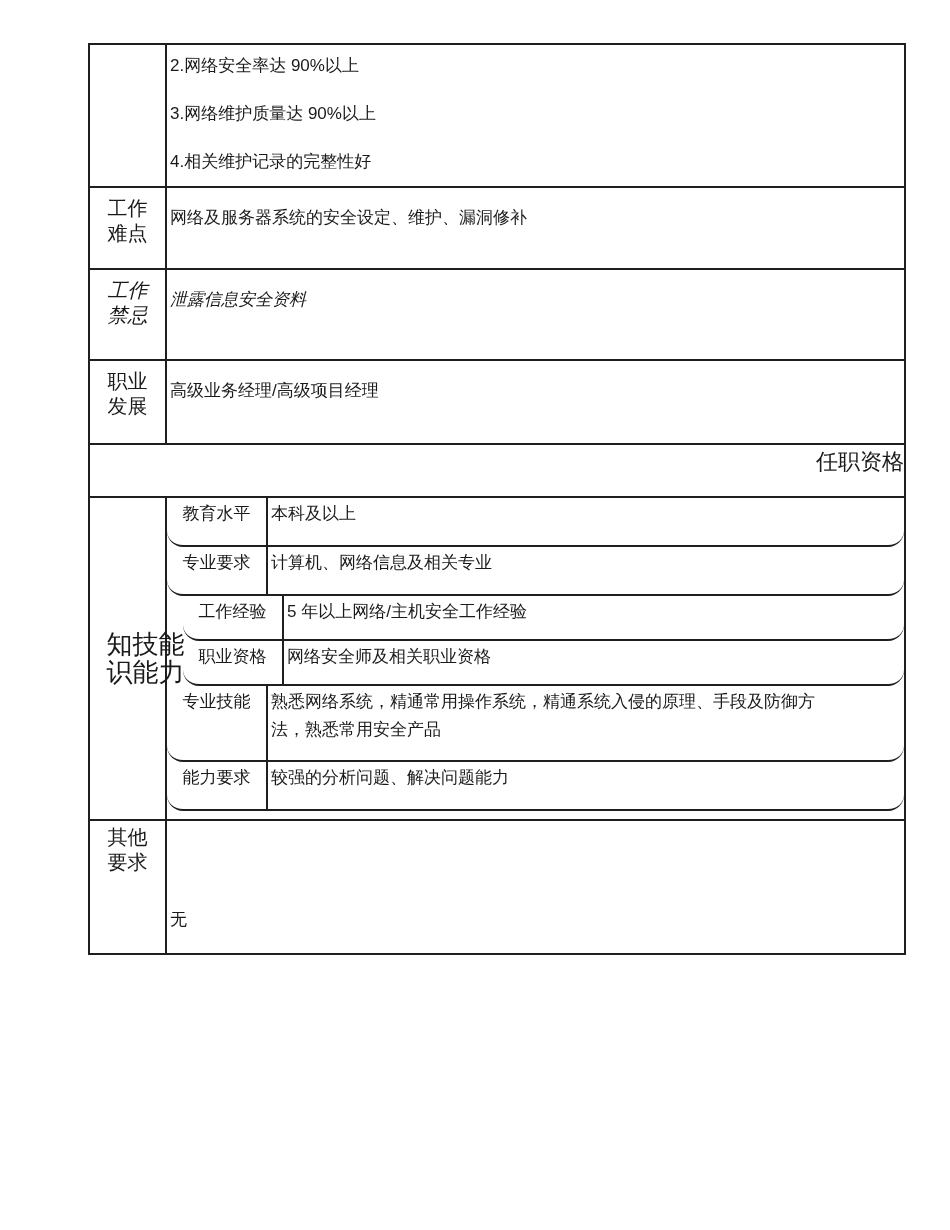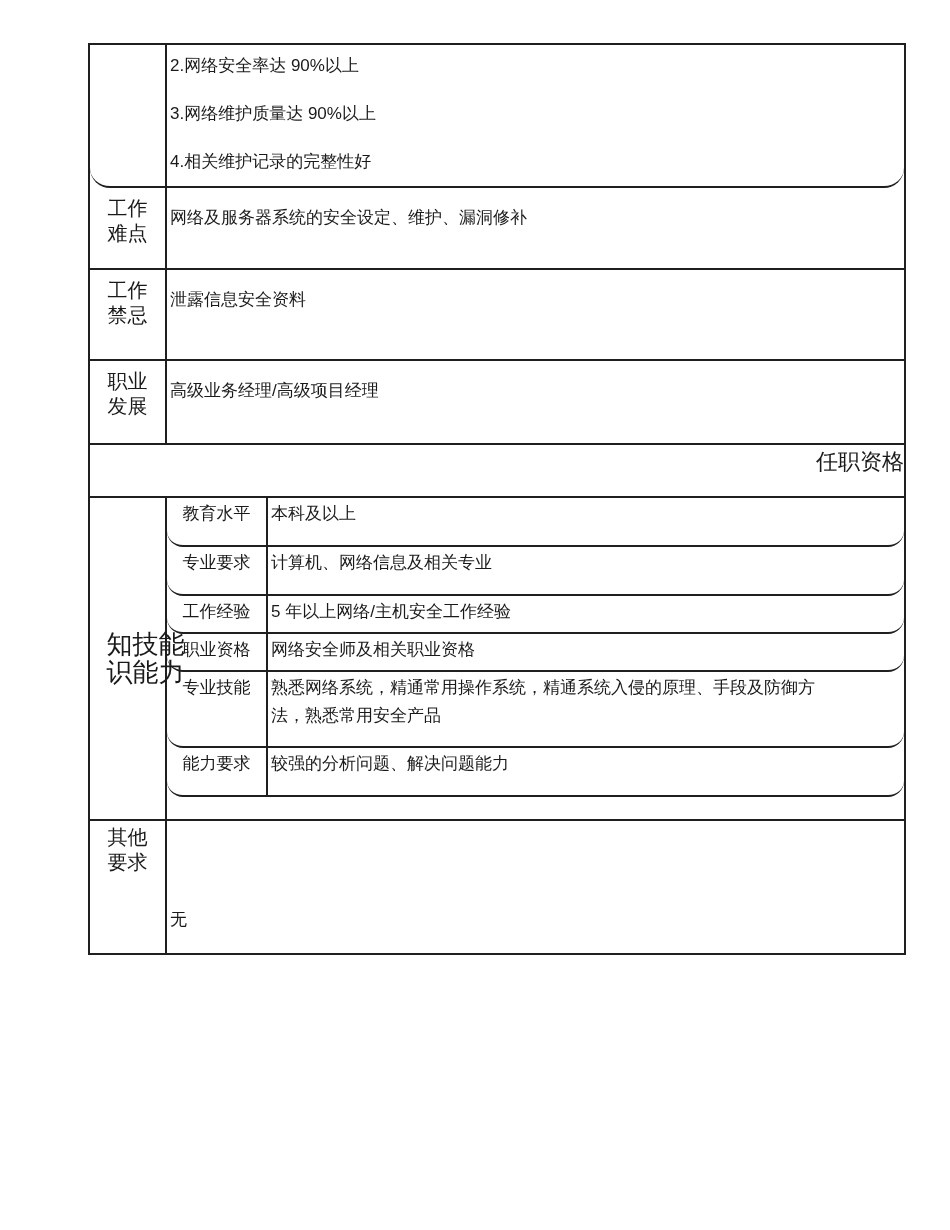--- a/index.html
+++ b/index.html
@@ -12,29 +12,29 @@
   .jobtable {
     position:absolute; left:88px; top:43px; width:818px; height:912px;
     border:2px solid #1f1f1f; display:flex; flex-direction:column; background:#fff;
   }
   .row { display:flex; border-bottom:2px solid #1f1f1f; }
   .row.last { border-bottom:none; }
   .c1 { width:77px; border-right:2px solid #1f1f1f; }
   .cval { flex:1; }
 
   
-  .row-list { height:143px;border-radius:20px; }
+  .row-list { height:143px; }
   .row-a { height:83px; }
-  .row-b { height:92px; }
+  .row-b { height:92px;font-style:italic; }
   .row-c { height:85px; }
   .row-h { height:54px; display:block; }
   .row-q { height:327px; }
   .row-o { height:134px; }
   .s1,.s2 { height:49px; }
-  .s3,.s4 { height:38px; }
+  .s3,.s4 { height:45px;margin-left:16px; }
   .s5 { height:76px; }
   .s6 { height:49px; border-bottom:none; }
 
   
   .list-cell { padding:10px 8px 0 3px; font-size:17px; line-height:22px; }
   .list-cell p { margin:0 0 26px 0; }
   .biglabel {
     font-size:20px; line-height:25px; text-align:center;
     padding:8px 14px 0 14px;
   }

